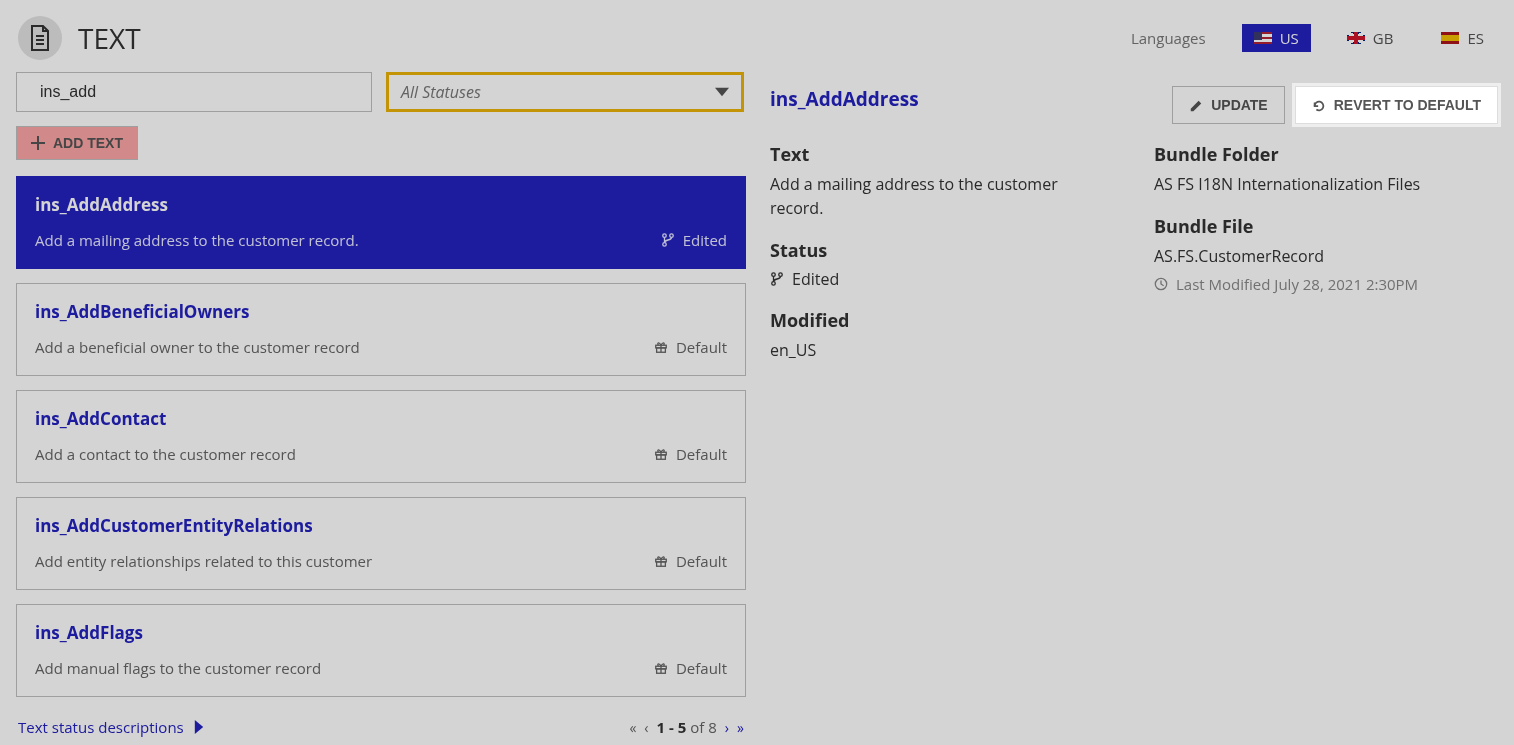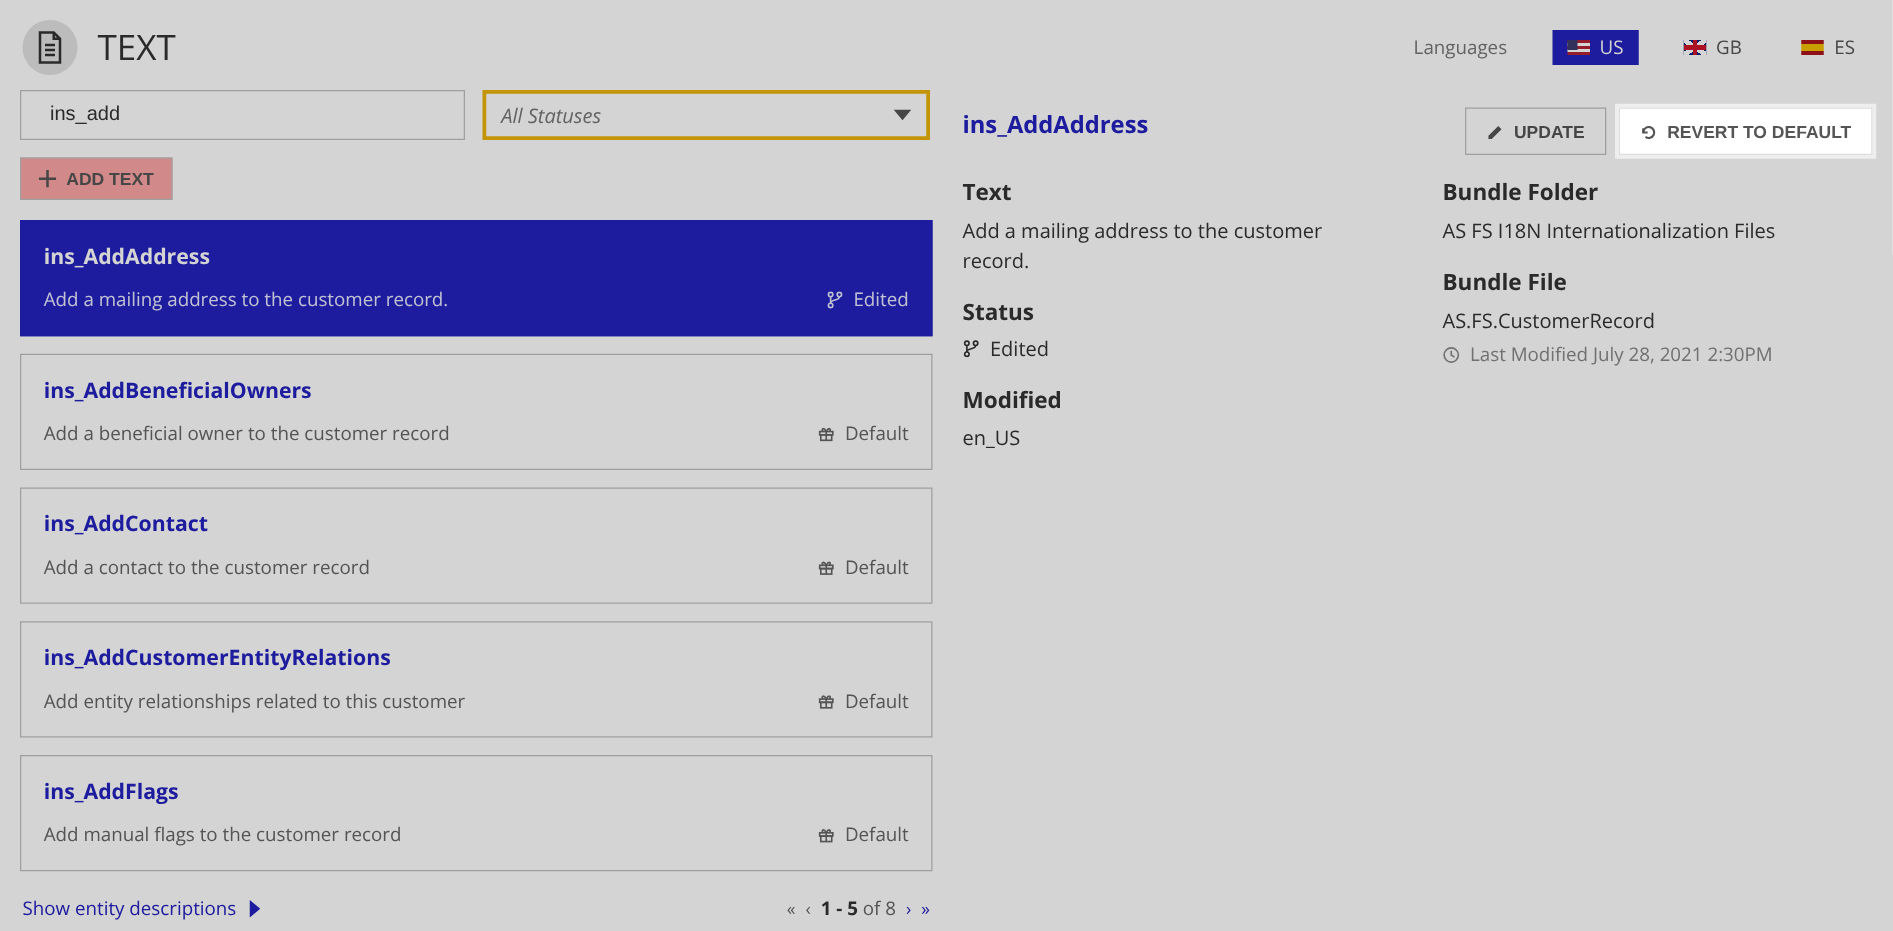--- a/index.html
+++ b/index.html
@@ -330,21 +330,21 @@
               <line x1="8" y1="6" x2="8" y2="14"></line>
               <path d="M8 6 C6 2 3 3 5 6 M8 6 C10 2 13 3 11 6"></path>
             </svg>
           <span>Default</span>
         </span>
       </div>
     </div>
 
     <div class="list-footer">
       <span class="show-desc-link">
-        <span>Show entity descriptions</span>
+        <span>Text status descriptions</span>
         <svg class="small-icon" viewBox="0 0 6 10">
             <path d="M0 0 L6 5 L0 10 Z" fill="#2322BE"></path>
           </svg>
       </span>
       <span class="pager">
         <span class="nav-icon">«</span>
         <span class="nav-icon">‹</span>
         <span class="range"><span class="bold">1 - 5</span> <span>of</span> <span>8</span></span>
         <span class="nav-icon blue">›</span>
         <span class="nav-icon blue">»</span>

